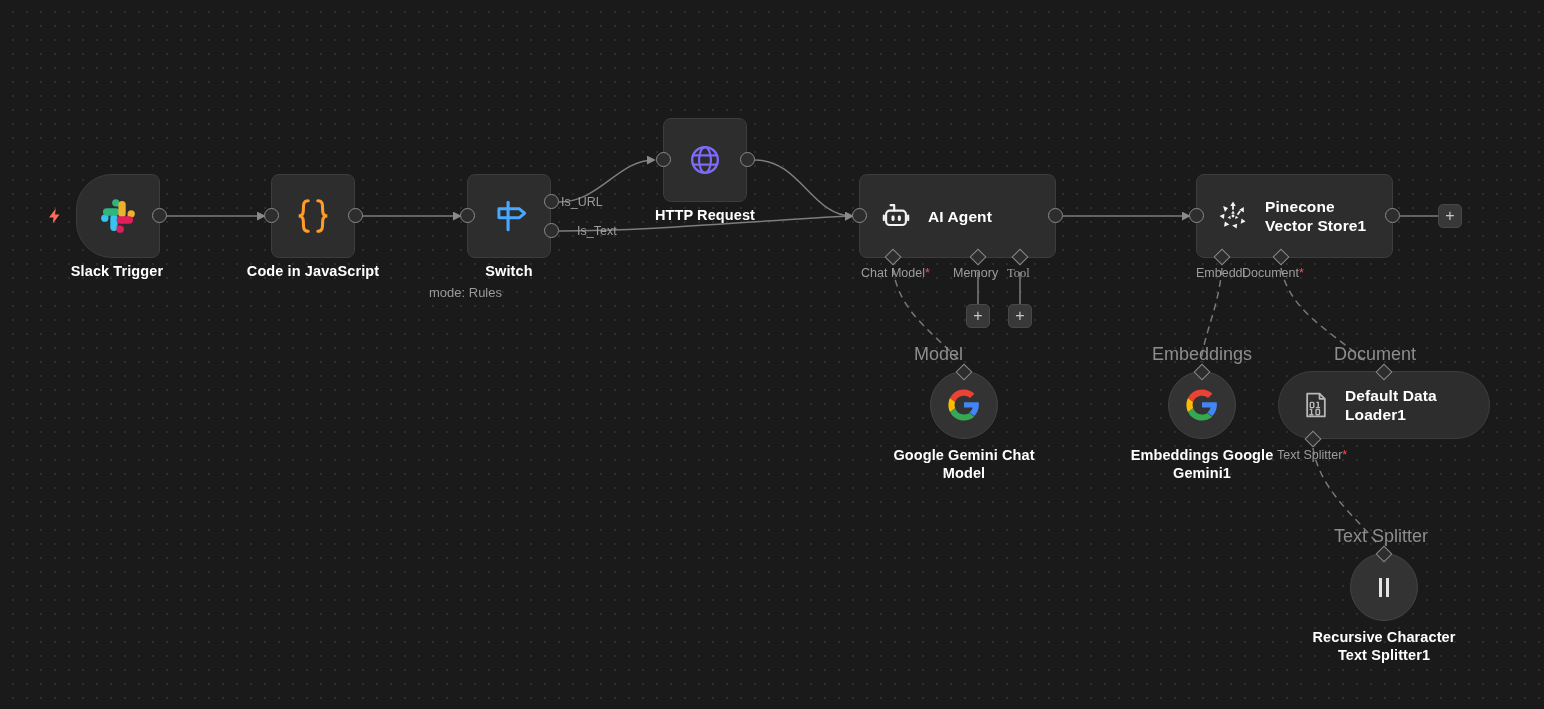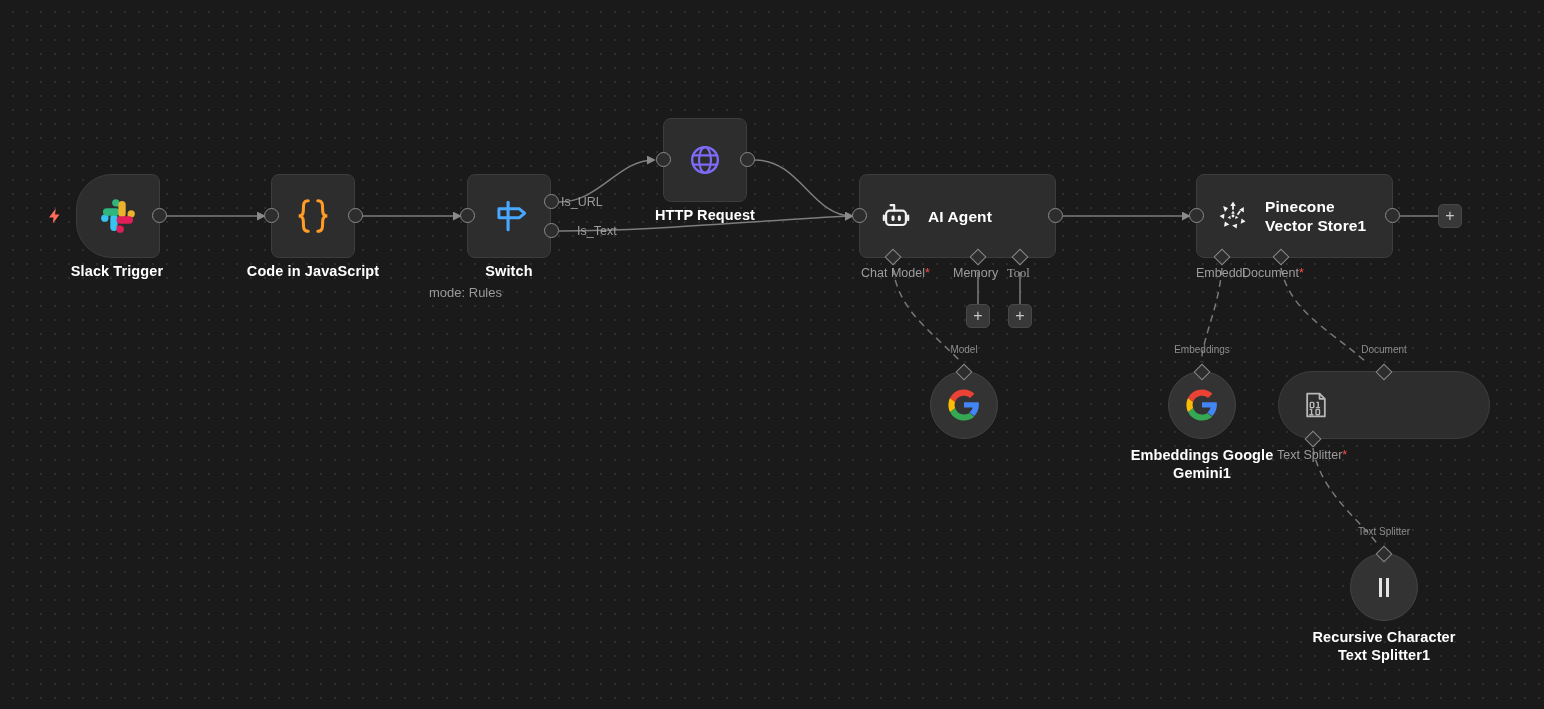--- a/index.html
+++ b/index.html
@@ -93,23 +93,22 @@
     position: absolute;
     color: #9d9d9d;
     font-size: 12.5px;
     white-space: nowrap;
     z-index: 5;
   }
   .port-label .req { color: #ff4d4d; }
   .sub-label {
     position: absolute;
     color: #8e8e8e;
-    font-size: 10px;
+    font-size: 18px;
     white-space: nowrap;
-    text-align: center;
     z-index: 3;
   }
 
   .plus-btn {
     position: absolute;
     width: 24px; height: 24px;
     background: #383838;
     border: 1px solid #484848;
     border-radius: 5px;
     display: flex; align-items: center; justify-content: center;
@@ -299,20 +298,21 @@
   <div class="node circle" style="left:930px; top:371px;">
     <span class="node-icon">
       <svg width="34" height="34" viewBox="0 0 48 48" aria-hidden="true">
         <path fill="#4285F4" d="M45 24c0-1.6-.1-2.7-.4-4H24v7.5h12c-.2 2-1.5 5-4.4 7l6.7 5.2C42.2 36 45 30.6 45 24z"></path>
         <path fill="#34A853" d="M24 46c5.9 0 10.9-2 14.5-5.3l-6.9-5.4c-1.9 1.3-4.4 2.2-7.6 2.2-5.8 0-10.7-3.8-12.5-9.1l-7.1 5.5C8 41.6 15.4 46 24 46z"></path>
         <path fill="#FBBC05" d="M11.5 28.4c-.5-1.4-.8-2.9-.8-4.4s.3-3 .7-4.4l-7.1-5.5C2.8 17 2 20.4 2 24s.8 7 2.3 9.9z"></path>
         <path fill="#EA4335" d="M24 10.8c4.1 0 6.9 1.8 8.5 3.3l6.2-6C34.9 4.6 29.9 2 24 2 15.4 2 8 6.4 4.3 14.1l7.2 5.5C13.3 14.3 18.2 10.8 24 10.8z"></path>
       </svg>
     </span>
   </div>
+  <div class="caption" style="left:884px; top:446px; width:160px;">Google Gemini Chat Model</div>
 
   <span class="sub-label" style="left:1152px; top:344px; width:100px;">Embeddings</span>
   <span class="diamond" style="left:1196px; top:366px;"></span>
   <div class="node circle" style="left:1168px; top:371px;">
     <span class="node-icon">
       <svg width="34" height="34" viewBox="0 0 48 48" aria-hidden="true">
         <path fill="#4285F4" d="M45 24c0-1.6-.1-2.7-.4-4H24v7.5h12c-.2 2-1.5 5-4.4 7l6.7 5.2C42.2 36 45 30.6 45 24z"></path>
         <path fill="#34A853" d="M24 46c5.9 0 10.9-2 14.5-5.3l-6.9-5.4c-1.9 1.3-4.4 2.2-7.6 2.2-5.8 0-10.7-3.8-12.5-9.1l-7.1 5.5C8 41.6 15.4 46 24 46z"></path>
         <path fill="#FBBC05" d="M11.5 28.4c-.5-1.4-.8-2.9-.8-4.4s.3-3 .7-4.4l-7.1-5.5C2.8 17 2 20.4 2 24s.8 7 2.3 9.9z"></path>
         <path fill="#EA4335" d="M24 10.8c4.1 0 6.9 1.8 8.5 3.3l6.2-6C34.9 4.6 29.9 2 24 2 15.4 2 8 6.4 4.3 14.1l7.2 5.5C13.3 14.3 18.2 10.8 24 10.8z"></path>
@@ -327,20 +327,21 @@
     <span class="node-icon">
       <svg width="30" height="30" viewBox="0 0 34 34" aria-hidden="true">
         <path d="M7 4 h14 l6 6 v20 H7 z" fill="none" stroke="#b9b9b9" stroke-width="2" stroke-linejoin="round"></path>
         <path d="M21 4 v6 h6" fill="none" stroke="#b9b9b9" stroke-width="2" stroke-linejoin="round"></path>
         <rect x="10.5" y="14" width="4" height="6" rx="1" fill="none" stroke="#b9b9b9" stroke-width="1.6"></rect>
         <path d="M18 14 h1.5 v6 M17.5 20 h3.5" stroke="#b9b9b9" stroke-width="1.6" fill="none" stroke-linecap="round"></path>
         <path d="M10.5 22 h1.5 v6 M10 28 h3.5" stroke="#b9b9b9" stroke-width="1.6" fill="none" stroke-linecap="round"></path>
         <rect x="17" y="22" width="4" height="6" rx="1" fill="none" stroke="#b9b9b9" stroke-width="1.6"></rect>
       </svg>
     </span>
+    <span class="node-title-inner" style="max-width:125px;">Default Data Loader1</span>
   </div>
   <span class="diamond" style="left:1307px; top:433px;"></span>
   <span class="port-label" style="left:1277px; top:448px;"><span>Text Splitter</span><span class="req">*</span></span>
 
   <span class="sub-label" style="left:1334px; top:526px; width:100px;">Text Splitter</span>
   <span class="diamond" style="left:1378px; top:548px;"></span>
   <div class="node circle" style="left:1350px; top:553px;">
     <span class="node-icon">
       <svg width="30" height="30" viewBox="0 0 30 30" aria-hidden="true">
         <rect x="10" y="6" width="3" height="19" fill="#e4e4e4"></rect>

